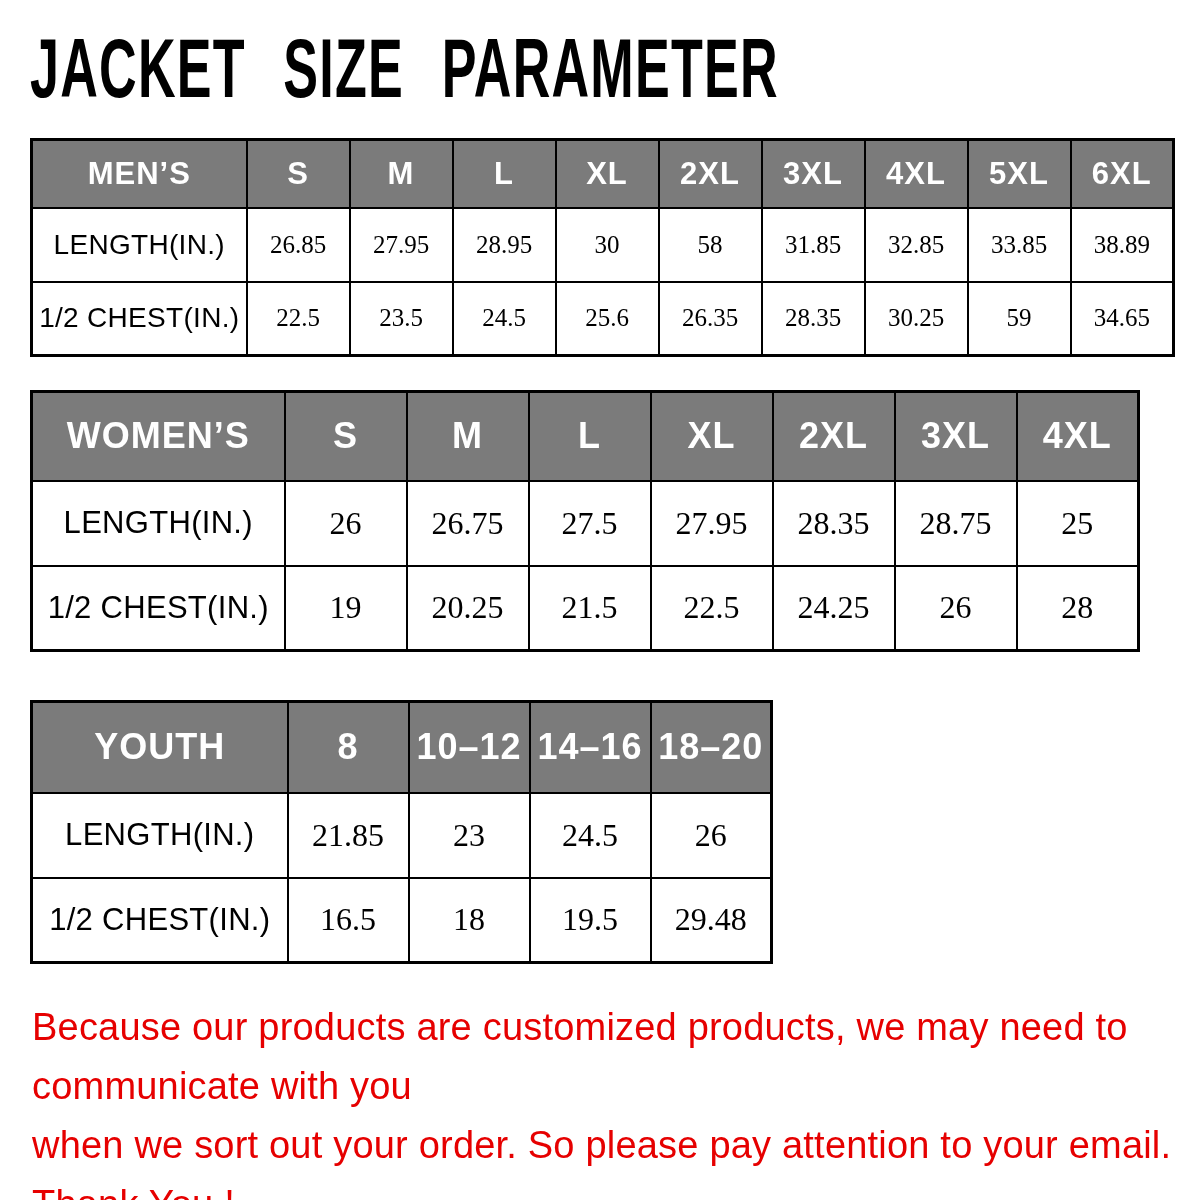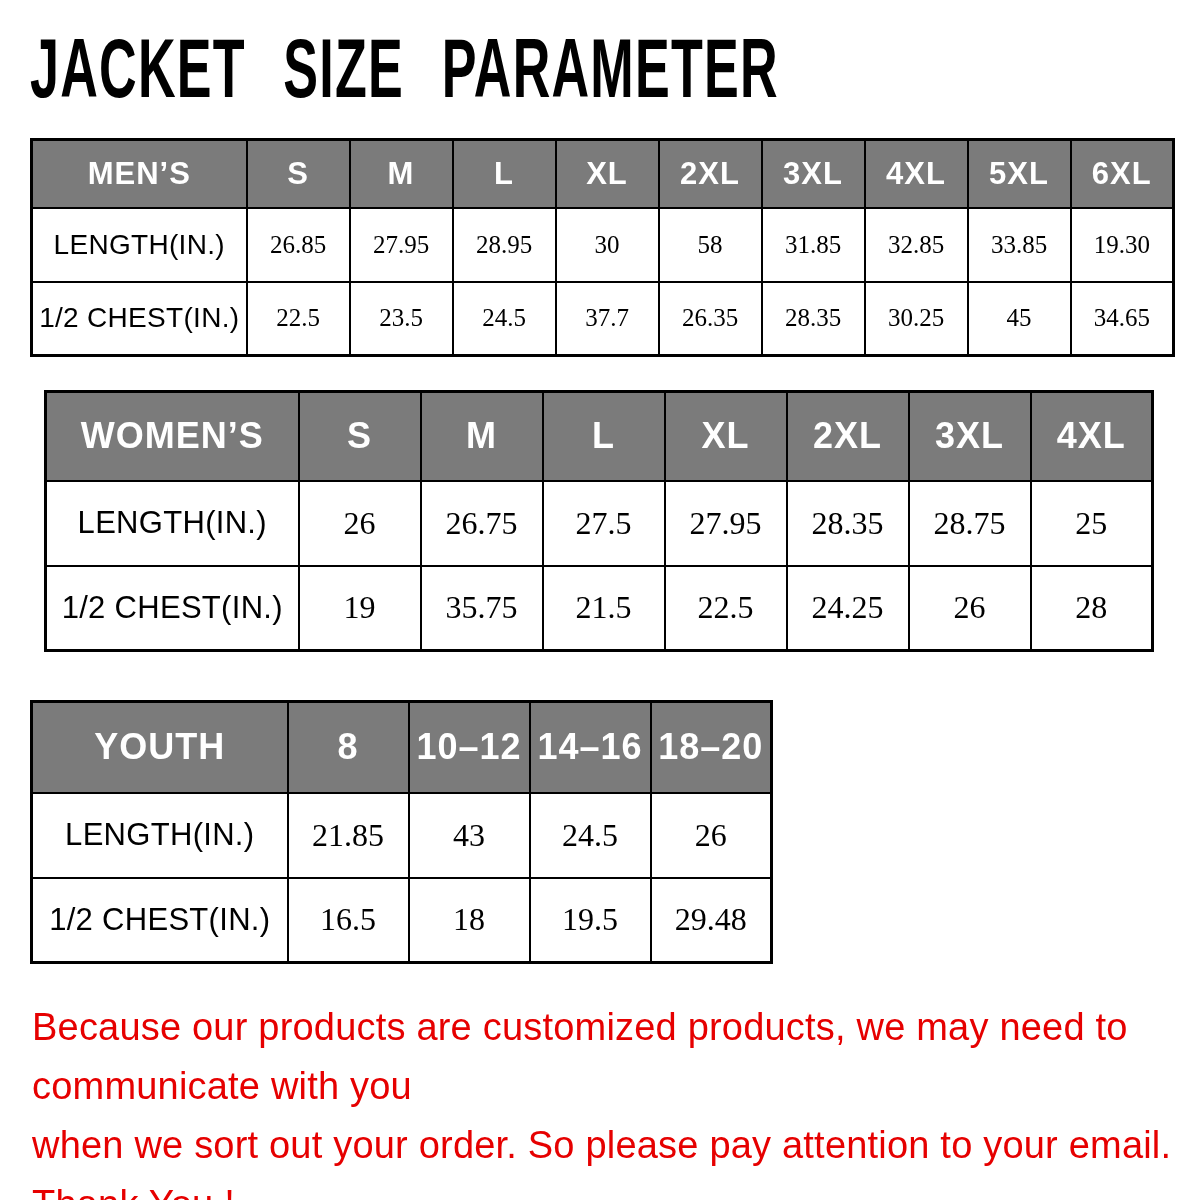--- a/index.html
+++ b/index.html
@@ -57,21 +57,21 @@
   table.mens{width:1142px;margin-top:26px;}
   table.mens col{width:103px;}
   table.mens col.c-label{width:215px;}
   table.mens thead tr{height:68px;}
   table.mens tbody tr{height:74px;}
   table.mens th{font-size:31px;}
   table.mens td{font-size:25px;}
   table.mens td.rowlabel{font-size:28px;}
 
   
-  table.womens{width:1107px;margin-top:33px;margin-left:14px;}
+  table.womens{width:1107px;margin-top:33px;}
   table.womens col{width:122px;}
   table.womens col.c-label{width:253px;}
   table.womens thead tr{height:89px;}
   table.womens tbody tr{height:85px;}
   table.womens th{font-size:36px;}
   table.womens td{font-size:32px;}
   table.womens td.rowlabel{font-size:31px;}
 
   
   table.youth{width:740px;margin-top:48px;}
@@ -132,32 +132,32 @@
       <tr>
         <td class="rowlabel">LENGTH(IN.)</td>
         <td>26.85</td>
         <td>27.95</td>
         <td>28.95</td>
         <td>30</td>
         <td>58</td>
         <td>31.85</td>
         <td>32.85</td>
         <td>33.85</td>
-        <td>19.30</td>
+        <td>38.89</td>
       </tr>
       <tr>
         <td class="rowlabel">1/2 CHEST(IN.)</td>
         <td>22.5</td>
         <td>23.5</td>
         <td>24.5</td>
-        <td>37.7</td>
+        <td>25.6</td>
         <td>26.35</td>
         <td>28.35</td>
         <td>30.25</td>
-        <td>45</td>
+        <td>59</td>
         <td>34.65</td>
       </tr>
     </tbody>
   </table>
 
   <table class="size-table womens">
     <colgroup>
       <col class="c-label">
         <col>
         <col>
@@ -186,21 +186,21 @@
         <td>26.75</td>
         <td>27.5</td>
         <td>27.95</td>
         <td>28.35</td>
         <td>28.75</td>
         <td>25</td>
       </tr>
       <tr>
         <td class="rowlabel">1/2 CHEST(IN.)</td>
         <td>19</td>
-        <td>35.75</td>
+        <td>20.25</td>
         <td>21.5</td>
         <td>22.5</td>
         <td>24.25</td>
         <td>26</td>
         <td>28</td>
       </tr>
     </tbody>
   </table>
 
   <table class="size-table youth">
@@ -217,21 +217,21 @@
         <th>8</th>
         <th>10–12</th>
         <th>14–16</th>
         <th>18–20</th>
       </tr>
     </thead>
     <tbody>
       <tr>
         <td class="rowlabel">LENGTH(IN.)</td>
         <td>21.85</td>
-        <td>43</td>
+        <td>23</td>
         <td>24.5</td>
         <td>26</td>
       </tr>
       <tr>
         <td class="rowlabel">1/2 CHEST(IN.)</td>
         <td>16.5</td>
         <td>18</td>
         <td>19.5</td>
         <td>29.48</td>
       </tr>

